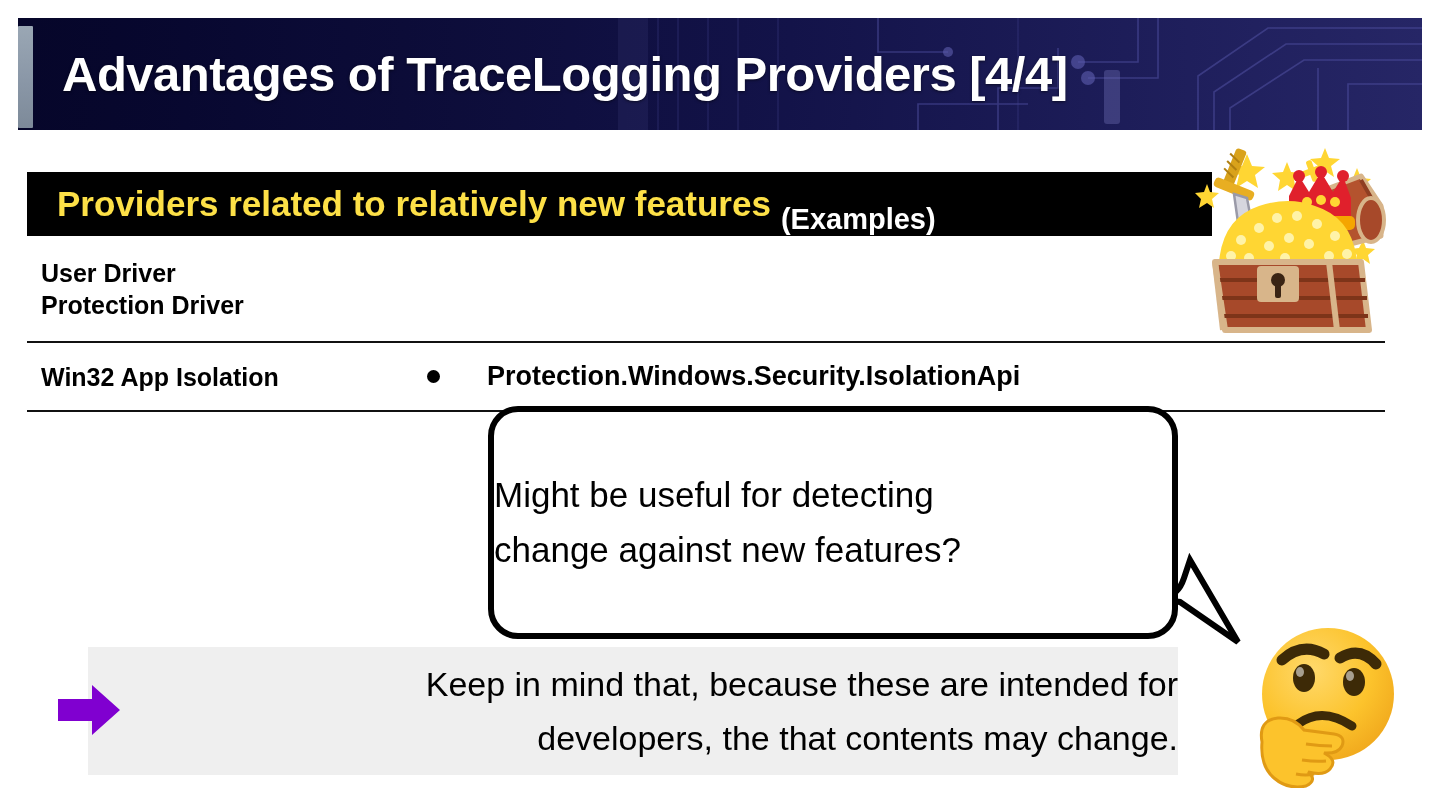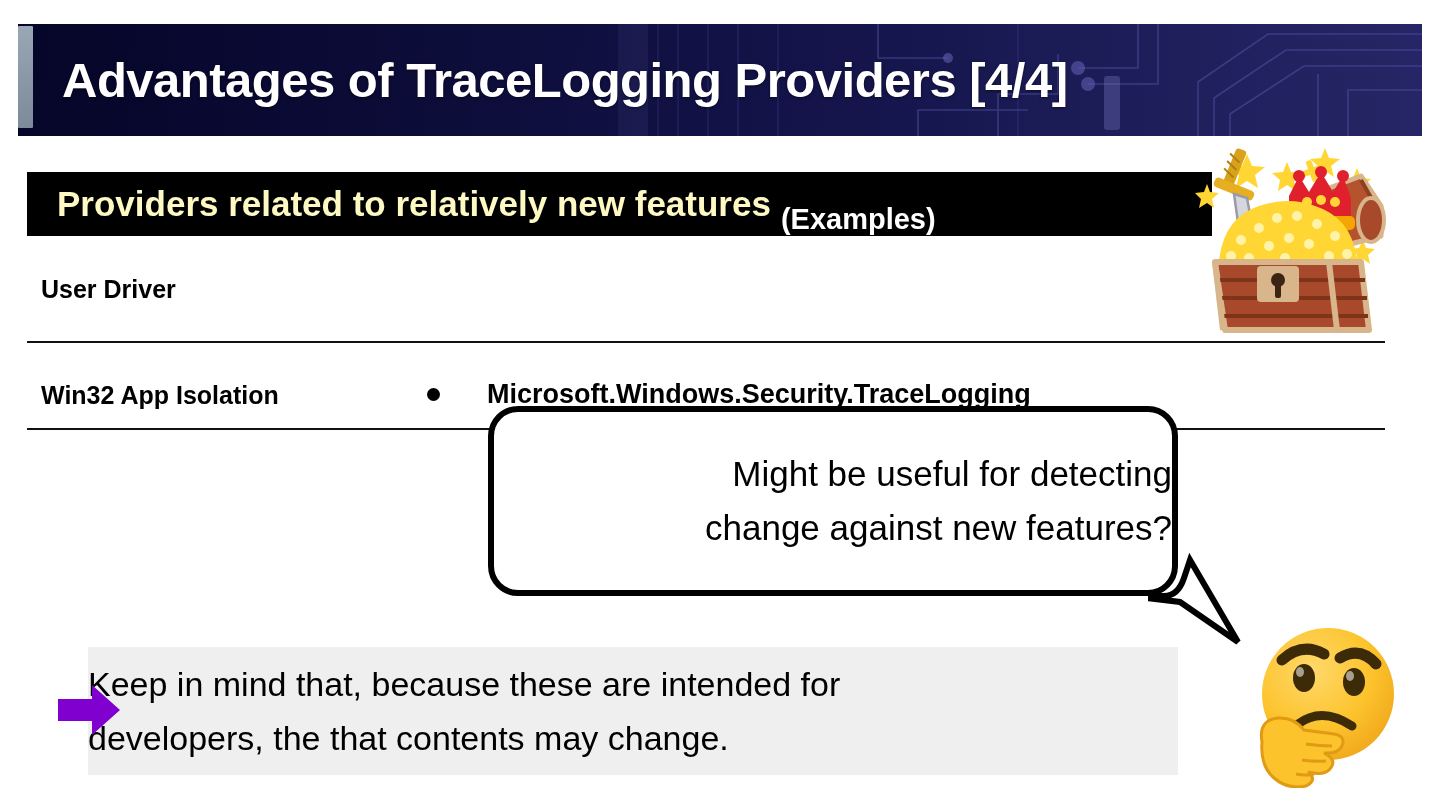--- a/index.html
+++ b/index.html
@@ -12,21 +12,21 @@
     background: #ffffff;
     font-family: "Liberation Sans", sans-serif;
     overflow: hidden;
     position: relative;
   }
 
   
   #title-banner {
     position: absolute;
     left: 18px;
-    top: 24px;
+    top: 18px;
     width: 1404px;
     height: 112px;
     background:
       linear-gradient(100deg, #06062a 0%, #0a0a33 30%, #131347 55%, #1b1b56 75%, #23235f 100%);
     overflow: hidden;
   }
   #title-banner .circuit {
     position: absolute;
     inset: 0;
     opacity: .85;
@@ -61,21 +61,21 @@
     left: 27px;
     top: 172px;
     width: 1185px;
     height: 64px;
     background: #000000;
     display: flex;
     align-items: center;
     z-index: 4;
   }
   #section-header .hdr-main {
-    color: #fef9c3;
+    color: #fde047;
     font-size: 35px;
     font-weight: bold;
     margin-left: 30px;
     white-space: nowrap;
   }
   #section-header .hdr-sub {
     color: #ffffff;
     font-size: 29px;
     font-weight: bold;
     margin-left: 10px;
@@ -91,21 +91,21 @@
     width: 1358px;
     z-index: 2;
   }
   #provider-table .t-row {
     display: flex;
     align-items: center;
     border-bottom: 2.5px solid #111111;
     box-sizing: border-box;
   }
   #provider-table .t-row.row-0 { height: 107px; }
-  #provider-table .t-row.row-1 { height: 69px; margin-top: 18px; }
+  #provider-table .t-row.row-1 { height: 69px; }
   .t-label {
     width: 400px;
     flex: 0 0 400px;
     font-size: 25px;
     font-weight: bold;
     color: #000000;
     line-height: 1.28;
     padding-left: 14px;
     box-sizing: border-box;
   }
@@ -125,28 +125,28 @@
     flex: 0 0 13px;
     margin-right: 47px;
   }
 
   
   #speech-bubble {
     position: absolute;
     left: 488px;
     top: 406px;
     width: 690px;
-    height: 190px;
+    height: 233px;
     border: 6px solid #000000;
     border-radius: 30px;
     background: #ffffff;
     box-sizing: border-box;
     display: flex;
     flex-direction: column;
-    align-items: flex-end;
+    align-items: flex-start;
     justify-content: center;
     z-index: 6;
   }
   #speech-bubble .bubble-line {
     font-size: 35px;
     color: #000000;
     line-height: 1.55;
     white-space: nowrap;
   }
   #bubble-tail {
@@ -162,21 +162,21 @@
   
   #bottom-note {
     position: absolute;
     left: 88px;
     top: 647px;
     width: 1090px;
     height: 128px;
     background: #efefef;
     display: flex;
     flex-direction: column;
-    align-items: flex-start;
+    align-items: flex-end;
     justify-content: center;
     z-index: 2;
   }
   #bottom-note .note-line {
     font-size: 34px;
     color: #000000;
     line-height: 1.6;
     white-space: nowrap;
   }
   #note-arrow {
@@ -253,29 +253,30 @@
 
 <div id="section-header">
   <span class="hdr-main">Providers related to relatively new features</span>
   <span class="hdr-sub">(Examples)</span>
 </div>
 
 <div id="provider-table">
   <div class="t-row row-0">
     <div class="t-label">
       <div>User Driver</div>
+      <div>Protection Driver</div>
     </div>
   </div>
   <div class="t-row row-1">
     <div class="t-label">
       <div>Win32 App Isolation</div>
     </div>
     <div class="t-value">
       <span class="t-bullet"></span>
-      <span>Microsoft.Windows.Security.TraceLogging</span>
+      <span>Protection.Windows.Security.IsolationApi</span>
     </div>
   </div>
 </div>
 
 <svg id="bubble-tail" viewBox="0 0 160 150">
   <path d="M10 96 L44 96 Q58 96 64 78 L70 60 L118 142 L60 102 Z" fill="#ffffff" stroke="#000000" stroke-width="6" stroke-linejoin="miter"></path>
   <rect x="0" y="88" width="28" height="16" fill="#ffffff"></rect>
 </svg>
 
 <div id="speech-bubble">

